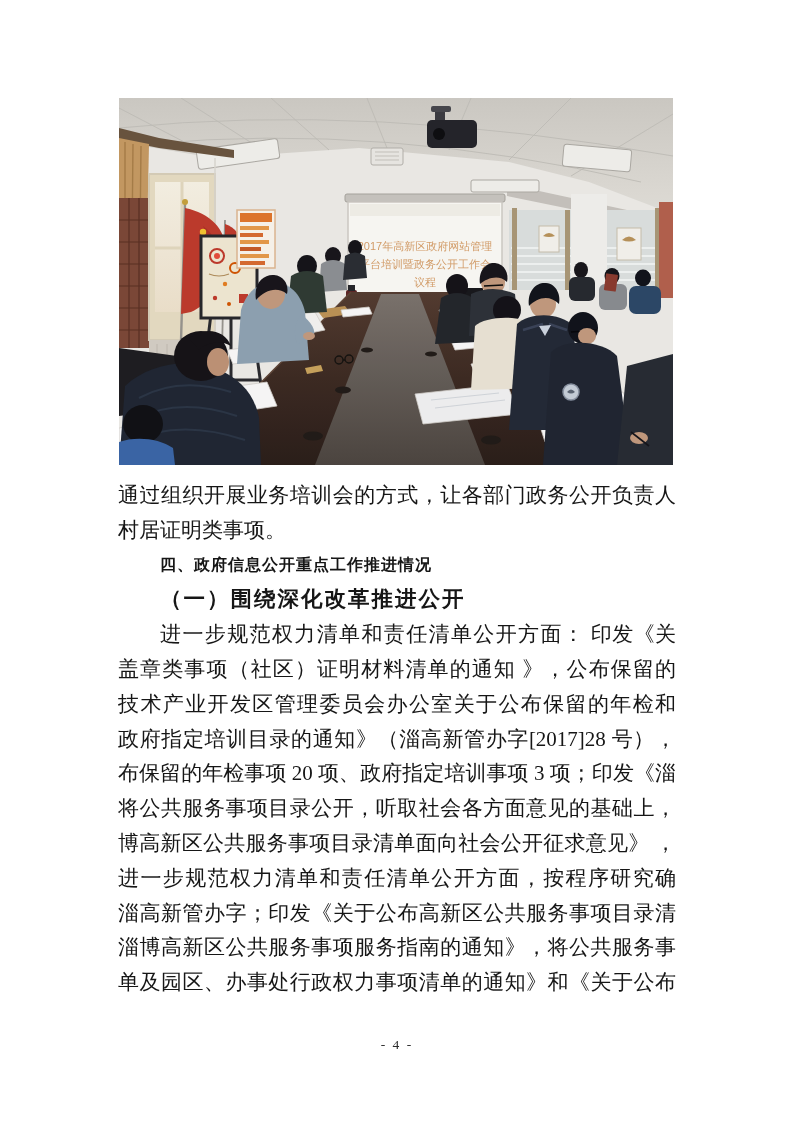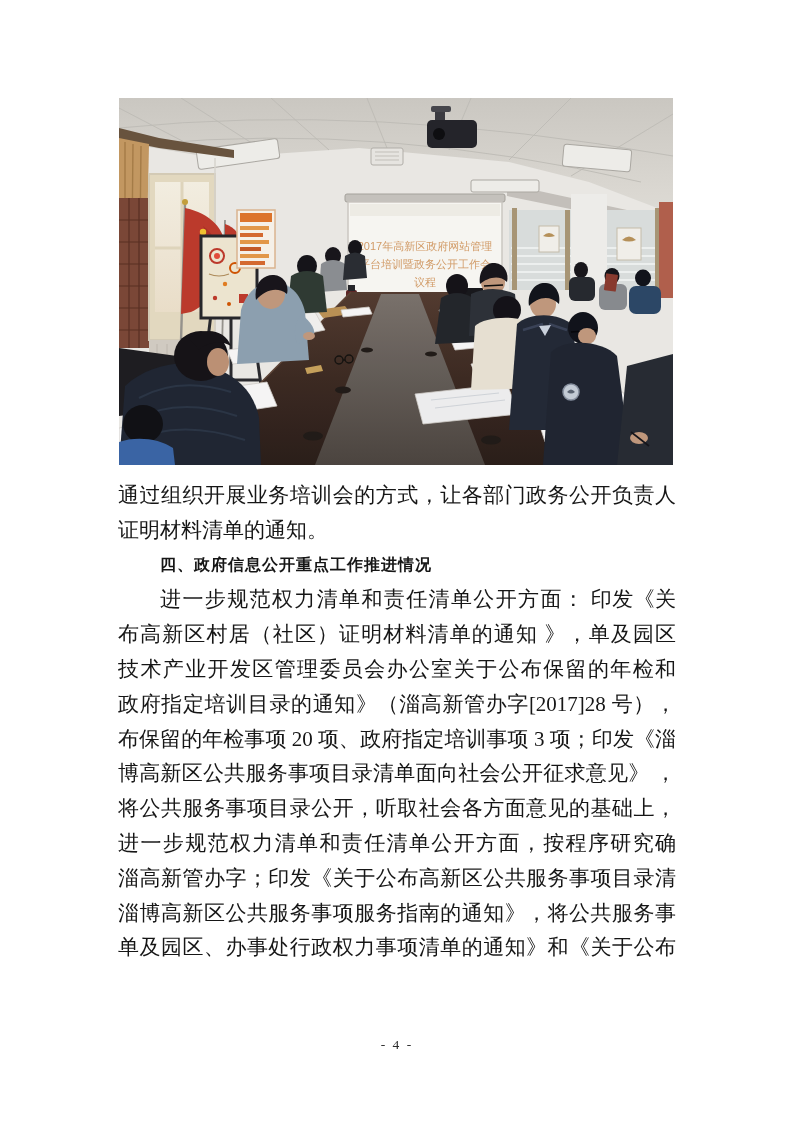--- a/index.html
+++ b/index.html
@@ -294,29 +294,30 @@
           <path d="M512,334 L530,348" stroke="#14141a" stroke-width="1.6"></path>
         </g>
       </g>
 
       <rect x="0" y="0" width="554" height="367" fill="#3a3a46" opacity="0.03"></rect>
     </svg>
   </div>
 
   <div class="content">
     <div class="line just">通过组织开展业务培训会的方式，让各部门政务公开负责人员的</div>
-    <div class="line">证明材料清单的通知。</div>
+    <div class="line">村居证明类事项。</div>
     <div class="line h1">四、政府信息公开重点工作推进情况</div>
+    <div class="line h2">（一）围绕深化改革推进公开</div>
     <div class="line just indent"><span class="lead">进一步规范权力清单和责任清单公开方面：</span><span> 印发《关于公</span></div>
-    <div class="line just">布高新区村居（社区）证明材料清单的通知 》，单及园区</div>
+    <div class="line just">盖章类事项（社区）证明材料清单的通知 》，公布保留的</div>
     <div class="line just">技术产业开发区管理委员会办公室关于公布保留的年检和</div>
     <div class="line just">政府指定培训目录的通知》（淄高新管办字[2017]28 号），公</div>
     <div class="line just">布保留的年检事项 20 项、政府指定培训事项 3 项；印发《淄</div>
+    <div class="line just">将公共服务事项目录公开，听取社会各方面意见的基础上，</div>
     <div class="line just">博高新区公共服务事项目录清单面向社会公开征求意见》 ，</div>
-    <div class="line just">将公共服务事项目录公开，听取社会各方面意见的基础上，</div>
     <div class="line just">进一步规范权力清单和责任清单公开方面，按程序研究确</div>
     <div class="line just">淄高新管办字；印发《关于公布高新区公共服务事项目录清</div>
     <div class="line just">淄博高新区公共服务事项服务指南的通知》，将公共服务事</div>
     <div class="line just">单及园区、办事处行政权力事项清单的通知》和《关于公布</div>
   </div>
 
   <div class="page-num">- 4 -</div>
 
 </div>
 

